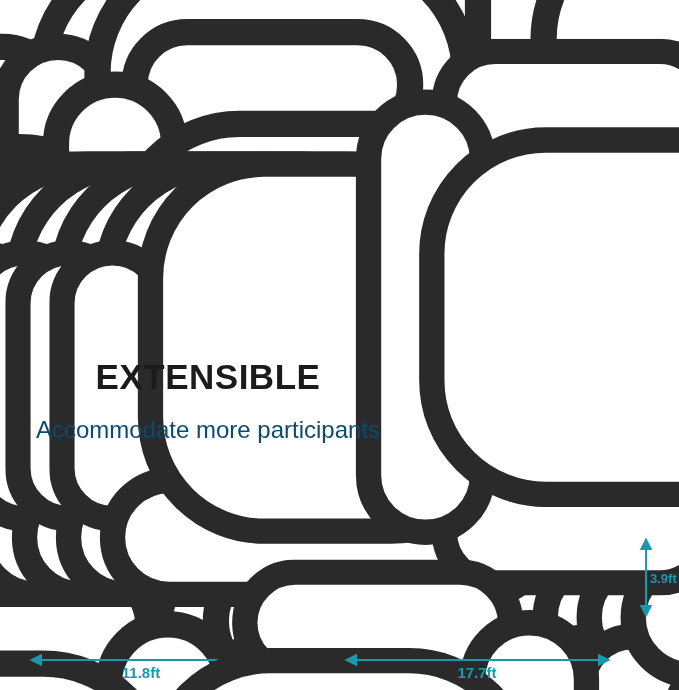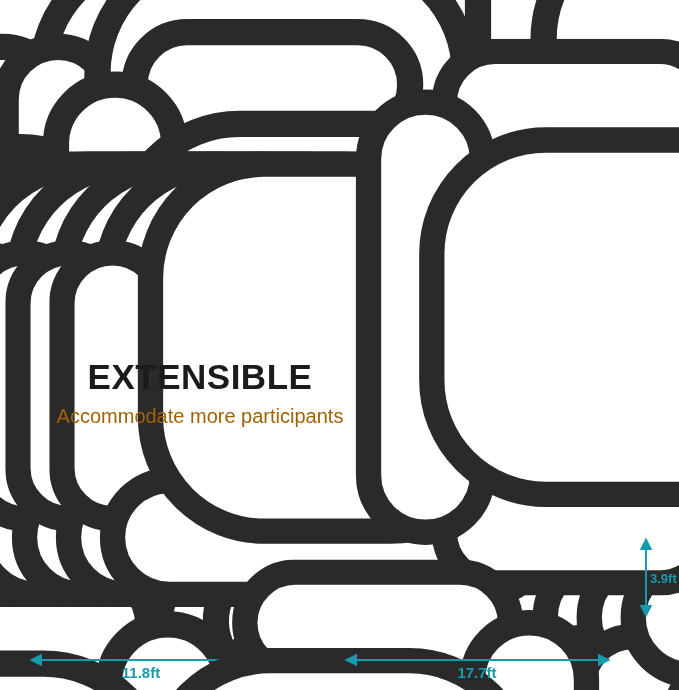--- a/index.html
+++ b/index.html
@@ -6,35 +6,35 @@
   .canvas{
     position:relative;
     width:679px;height:690px;
     background:#ffffff;
     overflow:hidden;
     font-family:"Liberation Sans", sans-serif;
   }
   .canvas svg{position:absolute;left:0;top:0;}
   .title-block{
     position:absolute;
-    left:0;top:358px;width:400px;
+    left:8px;top:358px;width:400px;
     text-align:center;
     color:#1b1b1b;
   }
   .title-line{
     font-size:35px;
     font-weight:800;
     letter-spacing:.5px;
     line-height:38px;
   }
   .subtitle{
-    font-size:20px;
+    font-size:24px;
     font-weight:400;
-    color:#a16207;
-    margin-top:9px;
+    color:#0c4a6e;
+    margin-top:20px;
   }
   text.dim-teal{
     font-family:"Liberation Sans", sans-serif;
     font-weight:700;
     fill:#1799AE;
   }
   text.dim-black{
     font-family:"Liberation Sans", sans-serif;
     font-weight:400;
     fill:#1c1c1c;

